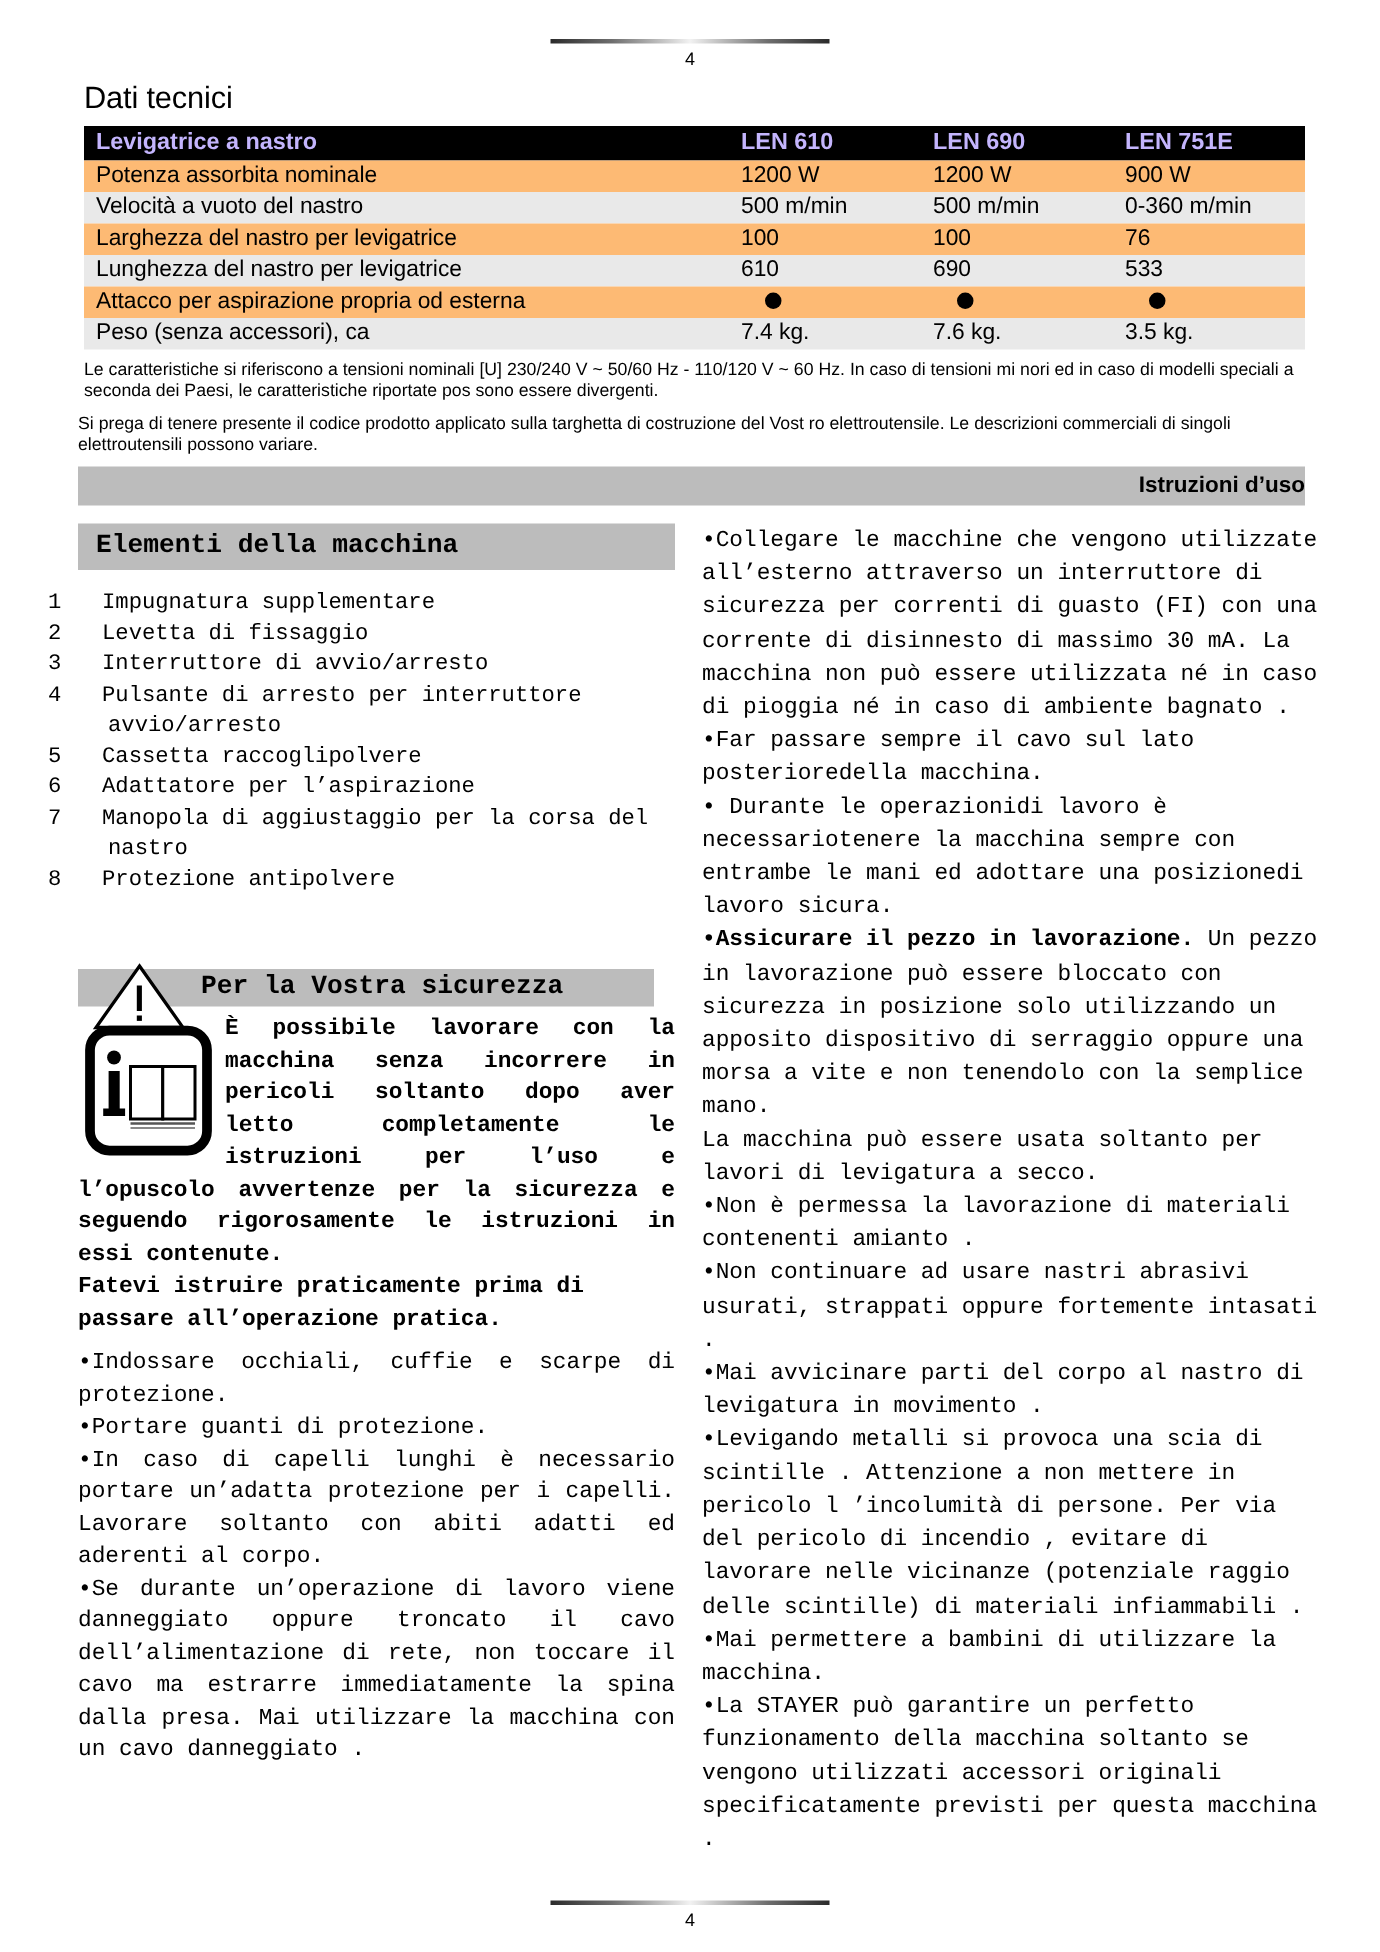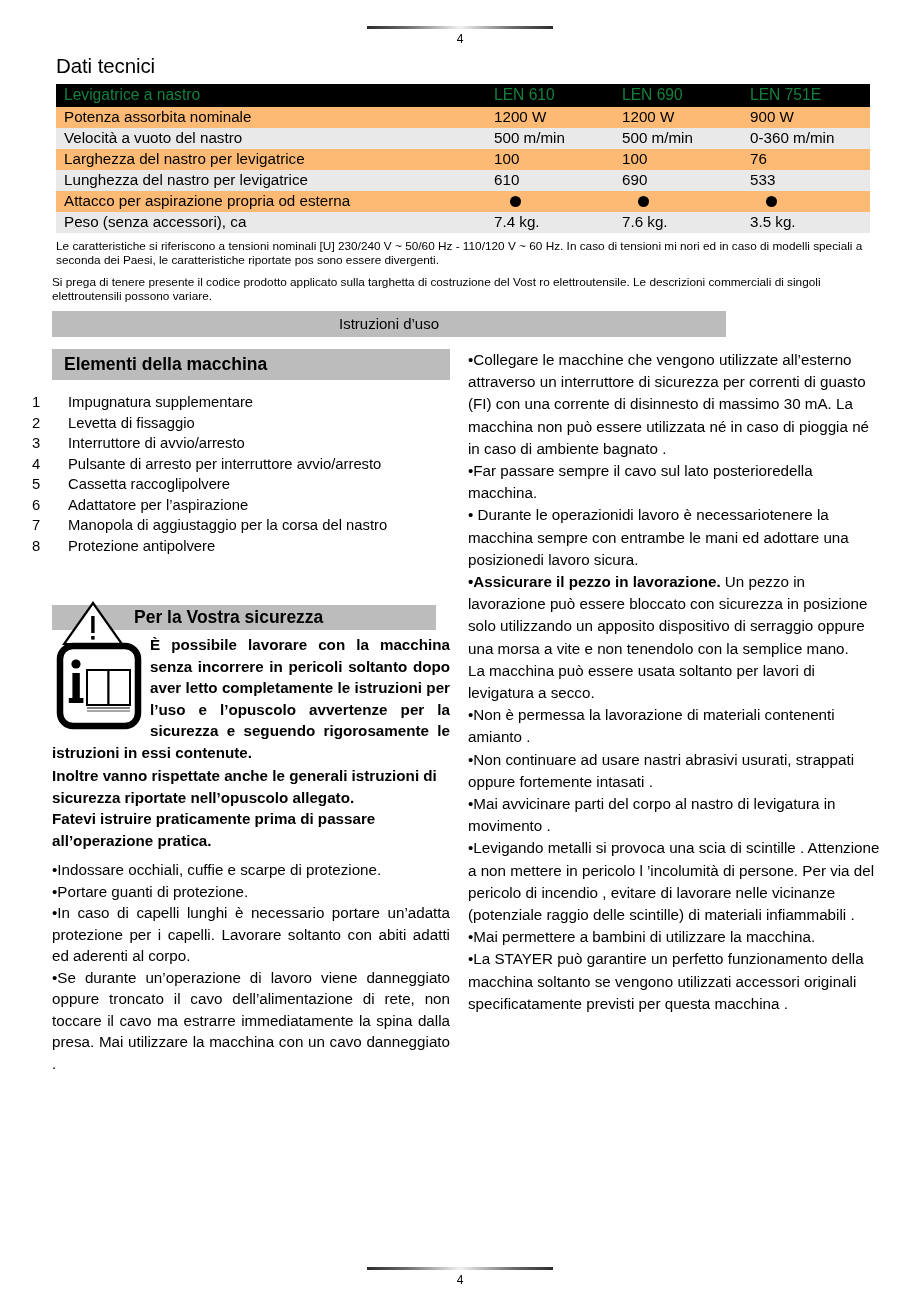--- a/index.html
+++ b/index.html
@@ -62,22 +62,22 @@
   .spec-table td, .spec-table th {
     text-align: left;
     vertical-align: middle;
     font-size: 15.2px;
     line-height: 16px;
     padding: 2px 0 3px 8px;
     font-weight: normal;
   }
   .spec-table thead th {
     background: #000000;
-    color: #15803d;
-    font-weight: normal;
+    color: #c4b5fd;
+    font-weight: bold;
     font-size: 15.6px;
     padding-top: 3px;
     padding-bottom: 4px;
   }
   .row-dark  { background: #fdba74; }
   .row-light { background: #e9e9e9; }
 
   .col-label { width: 430px; }
   .col-v1    { width: 128px; }
   .col-v2    { width: 128px; }
@@ -123,36 +123,37 @@
     font-size: 11.8px;
     line-height: 14px;
     margin-bottom: 8px;
     text-align: left;
   }
   .footnote.indent-hang { padding-left: 4px; }
 
   
   .banner {
     margin: 4px 0 0 52px;
-    width: 674px;
+    width: 818px;
     background: #bcbcbc;
-    text-align: center;
+    text-align: right;
     font-size: 15px;
-    font-weight: normal;
+    font-weight: bold;
     padding: 4px 0 5px 0;
     line-height: 17px;
   }
 
   
   .columns {
     display: flex;
     margin: 12px 0 0 0;
     padding: 0 40px 0 52px;
     gap: 18px;
     align-items: flex-start;
+    font-family: Liberation Mono, monospace;
   }
   .col-left  { width: 398px; }
   .col-right { width: 412px; }
 
   .sub-banner {
     background: #bcbcbc;
     font-size: 17.5px;
     font-weight: bold;
     padding: 5px 0 6px 12px;
     line-height: 20px;
@@ -354,21 +355,20 @@
             <circle cx="20" cy="24" r="4.6" fill="#000000"></circle>
             <rect x="16.4" y="33" width="7.4" height="30" fill="#000000"></rect>
             <rect x="12.8" y="58" width="14.6" height="5" fill="#000000"></rect>
             <rect x="31" y="30" width="21.5" height="35" fill="#ffffff" stroke="#000000" stroke-width="2"></rect>
             <rect x="52.5" y="30" width="21.5" height="35" fill="#ffffff" stroke="#000000" stroke-width="2"></rect>
             <line x1="31" y1="68" x2="74" y2="68" stroke="#555555" stroke-width="1.6"></line>
             <line x1="31" y1="71" x2="74" y2="71" stroke="#888888" stroke-width="1.4"></line>
           </svg>
 
           <div class="safety-para-just">È possibile lavorare con la macchina senza incorrere in pericoli soltanto dopo aver letto completamente le istruzioni per l’uso e l’opuscolo avvertenze per la sicurezza e seguendo rigorosamente le istruzioni in essi contenute.</div>
-          <div class="safety-para" style="margin-top:2px;">Inoltre vanno rispettate anche le generali istruzioni di sicurezza riportate nell’opuscolo allegato.</div>
           <div class="safety-para">Fatevi istruire praticamente prima di passare all’operazione pratica.</div>
 
           <div id="left-bullets" style="margin-top:8px;">
               <div class="bullet-para">•Indossare occhiali, cuffie e scarpe di protezione.</div>
               <div class="bullet-para">•Portare guanti di protezione.</div>
               <div class="bullet-para">•In caso di capelli lunghi è necessario portare un’adatta protezione per i capelli.         Lavorare soltanto con abiti adatti ed aderenti al corpo.</div>
               <div class="bullet-para">•Se durante un’operazione di lavoro viene danneggiato oppure troncato il cavo dell’alimentazione  di rete, non toccare il cavo ma estrarre immediatamente la spina dalla presa. Mai utilizzare la macchina con un cavo danneggiato .</div>
             </div>
         </div>
       </div>

